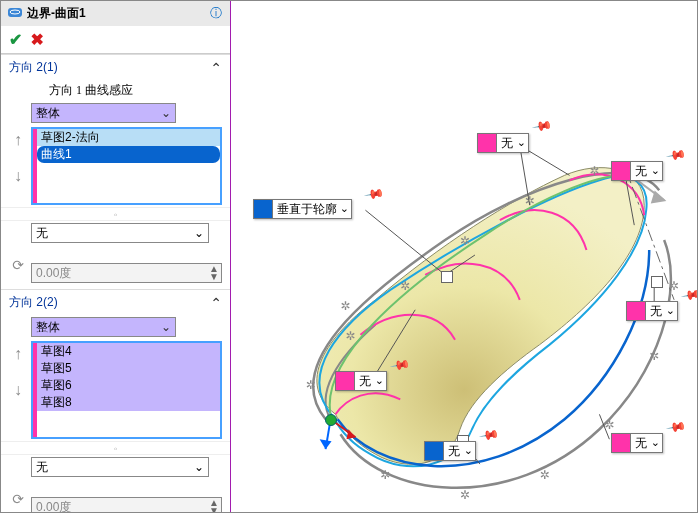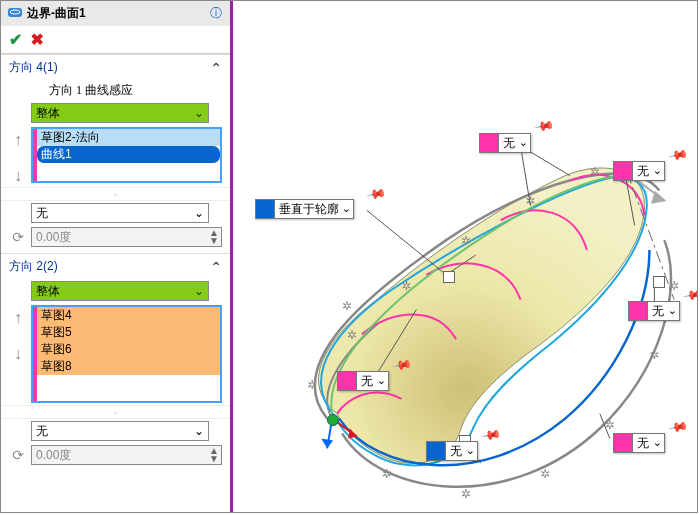--- a/index.html
+++ b/index.html
@@ -15,21 +15,21 @@
   .root {
     display: flex;
     width: 698px;
     height: 513px;
     border: 1px solid #888;
     box-sizing: border-box;
   }
   
   .pm {
     width: 229px;
-    border-right: 3px solid #a21caf;
+    border-right: 1px solid #a21caf;
     display: flex;
     flex-direction: column;
     background: #fff;
     overflow: hidden;
   }
   .pm-title {
     background: #e9e9e9;
     padding: 3px 6px;
     display: flex;
     align-items: center;
@@ -64,24 +64,24 @@
     background:#fff;
   }
   .group-head .chev { margin-left:auto; font-size:14px; color:#333;}
   .sub-label {
     padding: 2px 8px 2px 48px;
     color: #000;
     font-family: Liberation Serif, serif;
   }
   .combo {
     margin: 2px 8px 4px 30px;
-    width: 178px;
+    width: 145px;
     height: 20px;
     border: 1px solid #888;
-    background: #84cc16;
+    background: #c4b5fd;
     display:flex; align-items:center;
     padding: 0 4px;
     box-sizing:border-box;
     position:relative;
   }
   .combo .chev-icon {
     position:absolute; right:4px; top:2px; font-size:12px; color:#333;
   }
   .list-row {
     display:flex;
@@ -92,28 +92,28 @@
   .arrow-btns {
     width:18px; display:flex; flex-direction:column; gap:18px; padding-top:4px;
   }
   .arrow-btn {
     width:18px;height:18px; color:#8c8c8c; font-size:16px; text-align:center;
   }
   .listbox {
     flex:1;
     border:2px solid #47a0ff;
     background:#fff;
-    height:56px;
+    height:78px;
     overflow:hidden;
     box-sizing:border-box;
   }
   .listbox.short { height:98px; }
   .list-item {
     padding:0 4px;
-    background:#fdba74;
+    background:#c4b5fd;
     color:#000;
   }
   .list-item.sel {
     background:#0864ce;
     color:#fff;
     border-radius:7px;
   }
   .list-item.sel-light {
     background:#b8def6;
     color:#000;
@@ -142,21 +142,21 @@
   .combo-plain .chev-icon{position:absolute;right:4px;top:2px;}
   .num-row {
     display:flex;align-items:center;
     padding:2px 8px 6px 8px;
     gap:4px;
   }
   .rot-icon { width:18px;color:#8c8c8c;font-size:14px;text-align:center;}
   .num-input {
     flex:1;height:20px;border:1px solid #888;background:#f3f3f3;
     display:flex;align-items:center;padding:0 4px;color:#888;
-    position:relative;box-sizing:border-box;
+    position:relative;box-sizing:border-box;margin-top:16px;
   }
   .num-input .sp {position:absolute;right:2px;top:1px;font-size:10px;line-height:8px;color:#666;}
   
   .gfx {
     flex:1;
     position:relative;
     overflow:hidden;
     background:#fff;
   }
   .gfx svg { position:absolute; inset:0; width:100%; height:100%;}
@@ -219,21 +219,21 @@
       <span class="help">ⓘ</span>
     </div>
     <div class="pm-okcancel">
       <span class="ok-icon">✔</span>
       <span class="cancel-icon">✖</span>
     </div>
 
     <div class="pm-body">
 
       <div class="group-head">
-        <span>方向 4(1)</span>
+        <span>方向 2(1)</span>
         <span class="chev">⌃</span>
       </div>
       <div class="sub-label">方向 1 曲线感应</div>
       <div class="combo">
         <span>整体</span>
         <span class="chev-icon">⌄</span>
       </div>
       <div class="list-row">
         <div class="arrow-btns">
           <div class="arrow-btn">↑</div>

